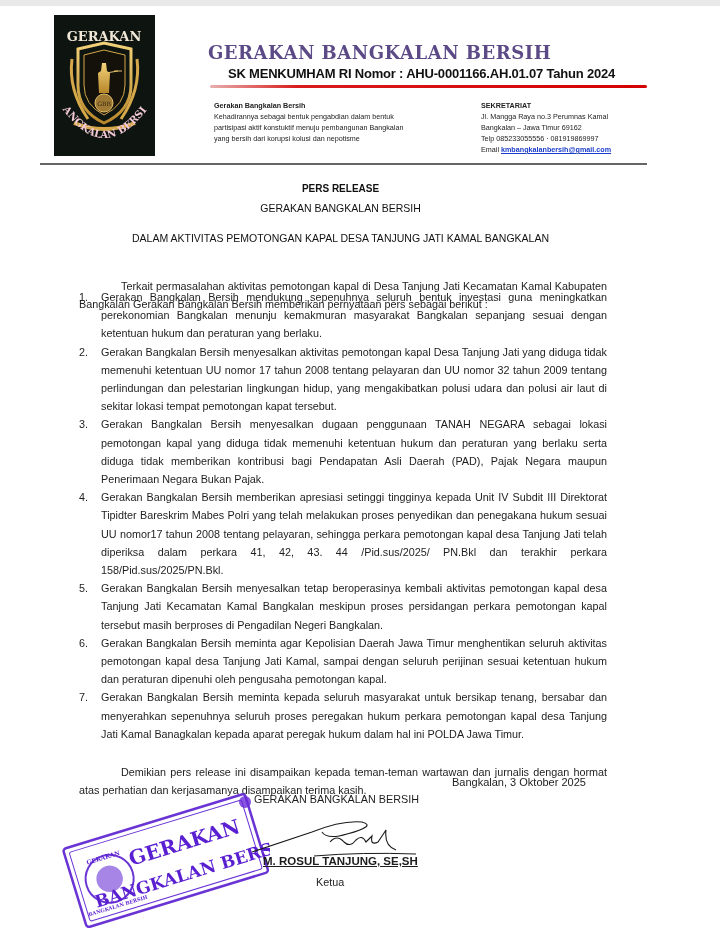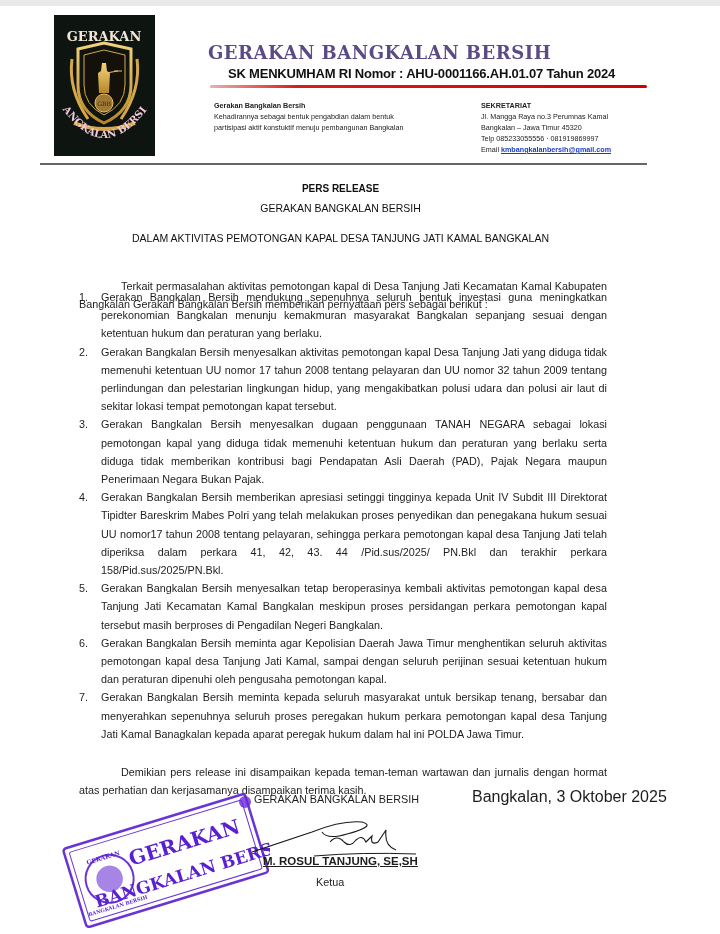--- a/index.html
+++ b/index.html
@@ -30,21 +30,21 @@
   .h1 { top:183px; font-weight:bold; font-size:10px; }
   .h2 { top:202px; }
   .h3 { top:232px; }
 
   .body-text { position:absolute; left:79px; width:528px; font-size:10.8px; line-height:18.2px; color:#1d1d1d;margin-top:25px; }
   .intro { top:252px; text-indent:42px; text-align:justify; }
   .list { position:absolute; left:79px; top:288px; width:528px; margin:0; padding:0; list-style:none; font-size:10.8px; line-height:18.2px; color:#1d1d1d; }
   .list li { position:relative; padding-left:22px; text-align:justify; margin:0; }
   .list li .num { position:absolute; left:0; top:0; }
   .closing { top:738px; text-indent:42px; text-align:justify; }
-  .date { position:absolute; left:472px; top:776px; font-size:16px; color:#1d1d1d;margin-top:12px; }
+  .date { position:absolute; left:452px; top:776px; font-size:11px; color:#1d1d1d; }
 
   .sign-org { position:absolute; left:254px; top:793px; font-size:10.8px; color:#1d1d1d; }
   .signature { position:absolute; left:252px; top:812px; width:170px; height:50px; }
   .signer { position:absolute; left:263px; top:855px; font-size:11.5px; font-weight:bold; text-decoration:underline; color:#1d1d1d; }
   .role { position:absolute; left:316px; top:876px; font-size:10.8px; color:#1d1d1d;text-align:right; }
 
   .stamp { position:absolute; left:60px; top:790px; width:210px; height:140px; }
 </style>
 </head>
 <body>
@@ -79,26 +79,27 @@
 </div>
 
 <div class="org-title">GERAKAN BANGKALAN BERSIH</div>
 <div class="sk-line">SK MENKUMHAM RI Nomor : AHU-0001166.AH.01.07 Tahun 2024</div>
 <div class="red-rule"></div>
 
 <div class="about">
   <div class="name">Gerakan Bangkalan Bersih</div>
   <div>Kehadirannya sebagai bentuk pengabdian dalam bentuk</div>
   <div>partisipasi aktif konstuktif menuju pembangunan Bangkalan</div>
+  <div>yang bersih dari korupsi kolusi dan nepotisme</div>
 </div>
 
 <div class="secretariat">
   <div class="head">SEKRETARIAT</div>
   <div>Jl.  Mangga Raya no.3 Perumnas Kamal</div>
-  <div>Bangkalan – Jawa Timur 45320</div>
+  <div>Bangkalan – Jawa Timur 69162</div>
   <div>Telp 085233055556 · 081919869997</div>
   <div><span>Email </span><a>kmbangkalanbersih@gmail.com</a></div>
 </div>
 
 <div class="gray-rule"></div>
 
 <div class="heading h1">PERS RELEASE</div>
 <div class="heading h2">GERAKAN BANGKALAN BERSIH</div>
 <div class="heading h3">DALAM AKTIVITAS PEMOTONGAN KAPAL DESA TANJUNG JATI KAMAL BANGKALAN</div>
 

